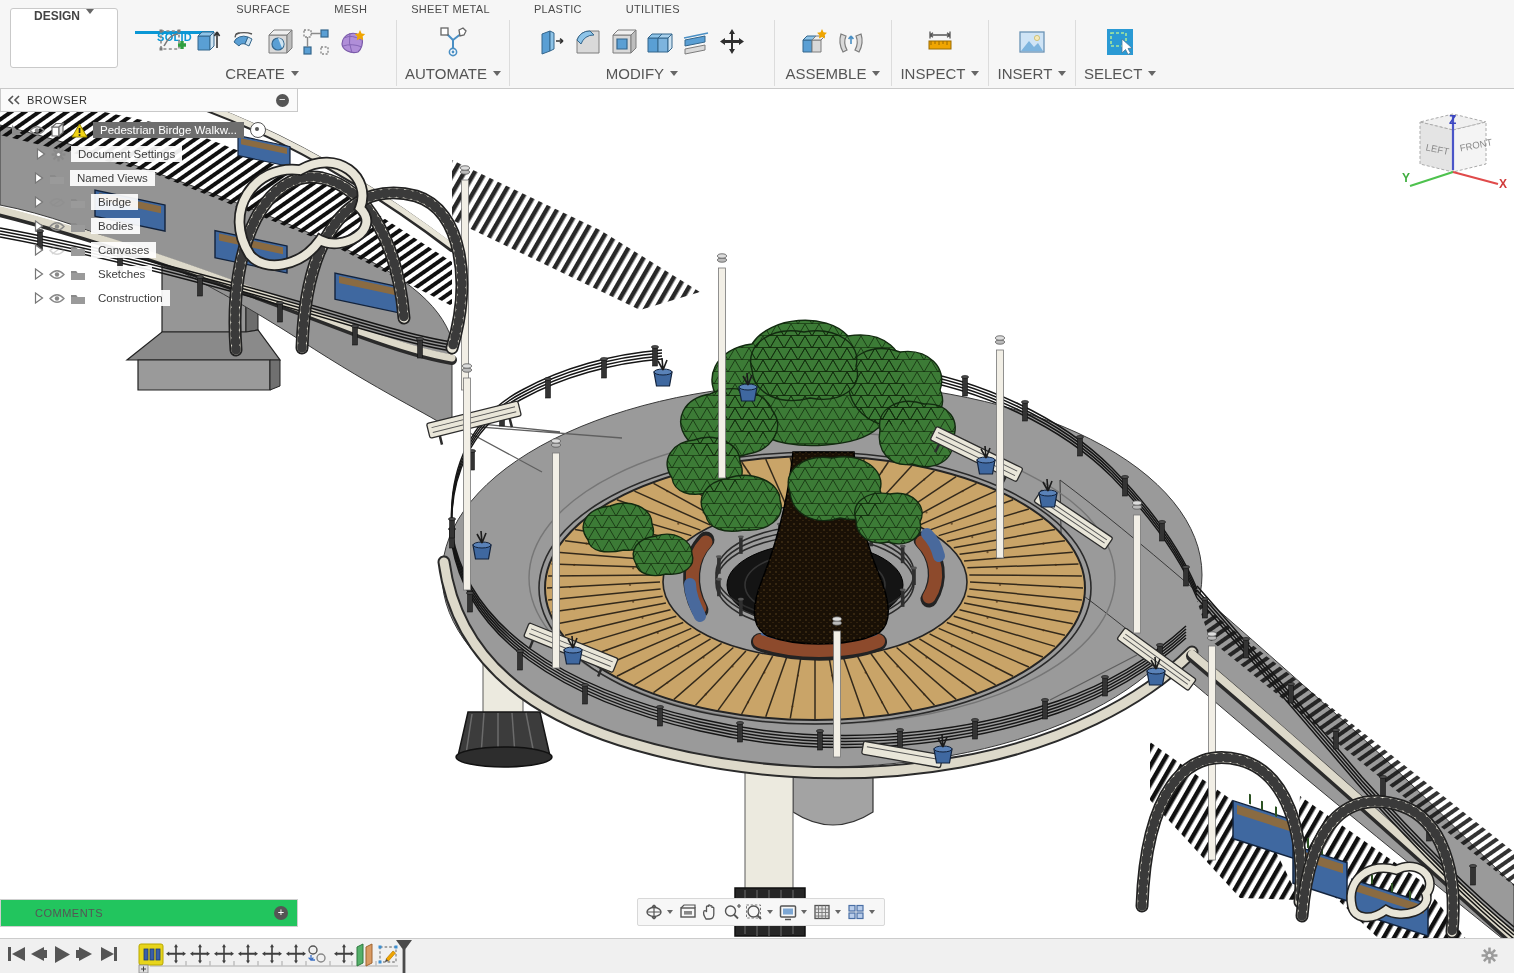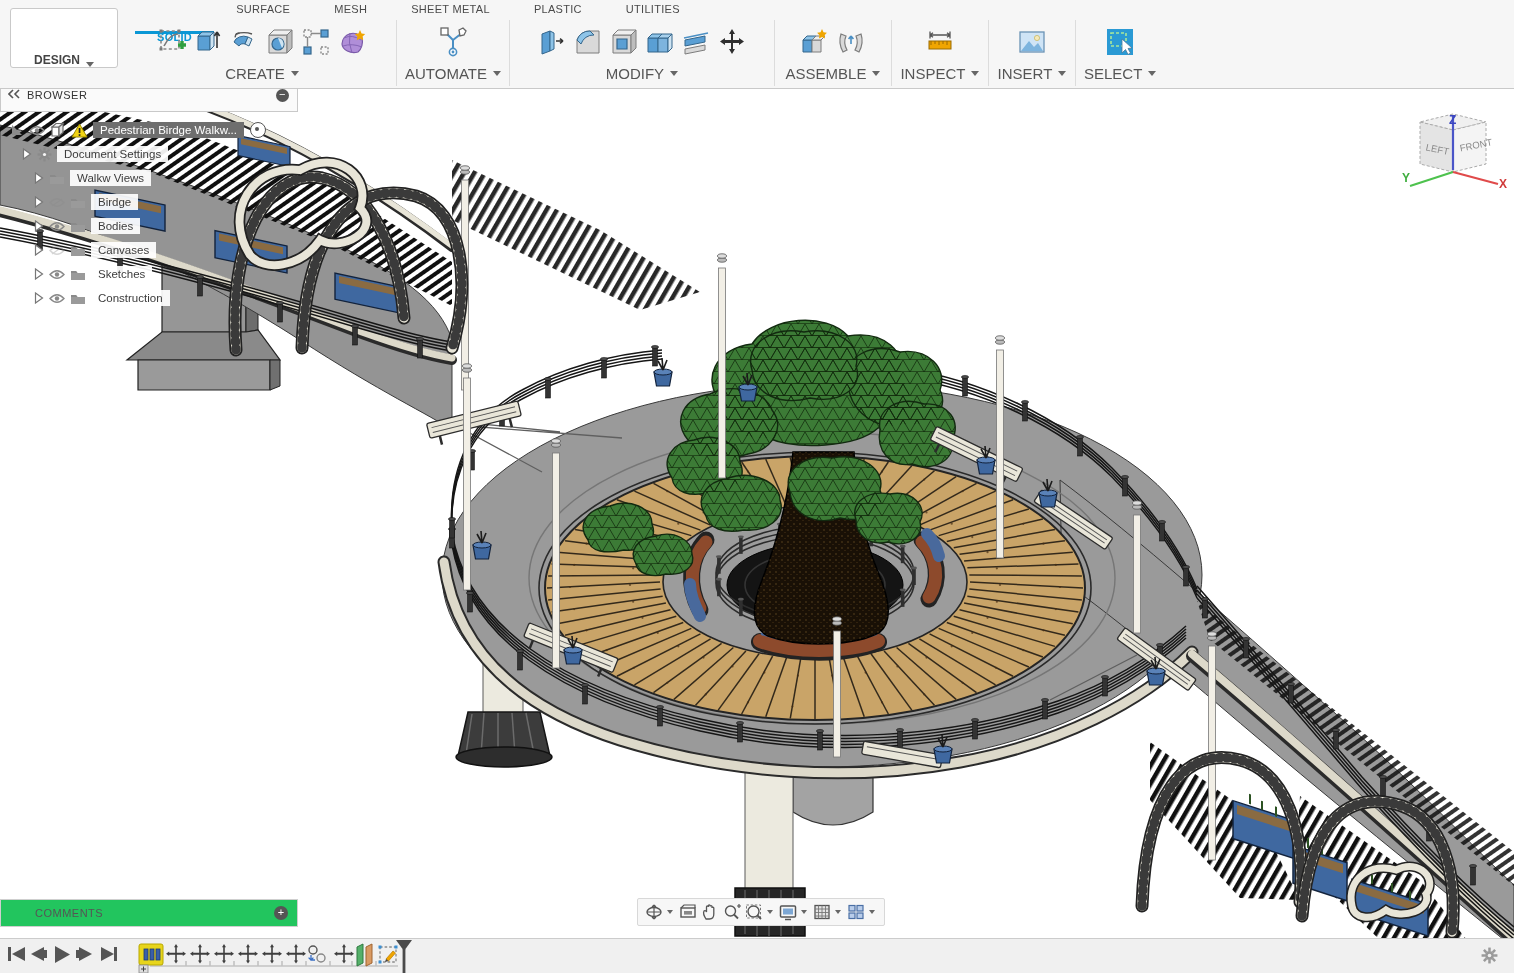--- a/index.html
+++ b/index.html
@@ -1,32 +1,32 @@
 <!DOCTYPE html>
 <html><head>
 <meta charset="utf-8">
 <style>
   html,body{margin:0;padding:0;background:#fff;font-family:"Liberation Sans",sans-serif;}
   .stage{position:relative;width:1514px;height:973px;overflow:hidden;background:#fff;}
   
   .ribbon{position:absolute;left:0;top:0;width:1514px;height:88px;background:#f6f6f6;border-bottom:1px solid #c9c9c9;}
   .design-btn{position:absolute;left:10px;top:8px;width:106px;height:58px;background:#fff;border:1px solid #c9c9c9;border-radius:3px;
-    display:flex;align-items:flex-end;justify-content:center;font-size:12px;color:#444;font-weight:bold;cursor:default;}
+    display:flex;align-items:flex-start;justify-content:center;font-size:12px;color:#444;font-weight:bold;cursor:default;}
   .caret{display:inline-block;width:0;height:0;border-left:4px solid transparent;border-right:4px solid transparent;border-top:5px solid #666;margin-left:6px;}
   .tabs{position:absolute;left:135px;top:0;height:20px;display:flex;}
   .tab{padding:3px 22px 0 22px;font-size:11px;color:#4a4a4a;letter-spacing:.3px;}
   .tab.active{color:#0a97d5;font-weight:bold;border-bottom:3px solid #0a97d5;margin-top:28px;}
   .groups{position:absolute;left:128px;top:20px;height:66px;display:flex;}
   .group{display:flex;flex-direction:column;align-items:center;border-right:1px solid #dcdcdc;padding:0 8px;}
   .group .icons{display:flex;align-items:center;gap:4px;height:44px;}
   .group .glabel{font-size:15px;color:#555;display:flex;align-items:center;margin-top:1px;}
   .ic{width:32px;height:32px;}
   
   .browser{position:absolute;left:0;top:88px;width:298px;z-index:30;}
-  .browser-header{height:22px;background:#fafafa;border:1px solid #c9c9c9;display:flex;font-size:11px;color:#333;letter-spacing:.5px;}
+  .browser-header{height:22px;background:#fafafa;border:1px solid #c9c9c9;display:flex;align-items:center;font-size:11px;color:#333;letter-spacing:.5px;}
   .bh-collapse{margin:0 7px;color:#555;font-size:10px;}
   .bh-title{flex:1;}
   .bh-minus{width:13px;height:13px;border-radius:50%;background:#555;color:#fff;font-size:11px;line-height:11px;text-align:center;margin-right:8px;}
   .btree{margin-top:6px;}
   .brow{display:flex;align-items:center;height:24px;}
   .pill{background:rgba(255,255,255,.92);padding:2px 7px;font-size:11.5px;color:#3c3c3c;white-space:nowrap;}
   .pill.selected{background:#6e6e6e;color:#fff;}
   .micon{margin-right:5px;flex:none;}
   .radio-dot{width:14px;height:14px;border-radius:50%;border:1.5px solid #555;background:#fff;margin-left:6px;position:relative;}
   .radio-dot::after{content:"";position:absolute;left:3.5px;top:3.5px;width:4px;height:4px;border-radius:50%;background:#555;}
@@ -787,21 +787,21 @@
             <polygon points="9,5 13,1.5 13,10.5 9,14" fill="#e0e0e0" stroke="#6b6b6b" stroke-width="1.2"></polygon>
           </svg>
         <svg width="17" height="15" viewBox="0 0 17 15" class="micon">
             <polygon points="8.5,1 16,14 1,14" fill="#f2d413" stroke="#9a8a00" stroke-width="1"></polygon>
             <rect x="7.7" y="5" width="1.7" height="5" fill="#222"></rect>
             <rect x="7.7" y="11.2" width="1.7" height="1.7" fill="#222"></rect>
           </svg>
         <span class="pill selected">Pedestrian Birdge Walkw...</span>
         <span class="radio-dot"></span>
       </div>
-      <div class="brow" style="padding-left:22px">
+      <div class="brow" style="padding-left:36px">
         <svg width="10" height="12" viewBox="0 0 10 12" class="micon">
             <path d="M1.5,1 L8.5,6 L1.5,11 Z" fill="#fff" stroke="#777" stroke-width="1.2"></path>
           </svg>
         <svg width="15" height="15" viewBox="0 0 15 15" class="micon">
             <circle cx="7.5" cy="7.5" r="4" fill="#8a8a8a"></circle>
             <circle cx="7.5" cy="7.5" r="1.6" fill="#f5f5f5"></circle>
             <g fill="#8a8a8a">
               <rect x="6.4" y="0.5" width="2.2" height="3"></rect>
               <rect x="6.4" y="11.5" width="2.2" height="3"></rect>
               <rect x="0.5" y="6.4" width="3" height="2.2"></rect>
@@ -815,21 +815,21 @@
         <span class="pill">Document Settings</span>
       </div>
       <div class="brow" style="padding-left:34px">
         <svg width="10" height="12" viewBox="0 0 10 12" class="micon">
             <path d="M1.5,1 L8.5,6 L1.5,11 Z" fill="#fff" stroke="#777" stroke-width="1.2"></path>
           </svg>
         <svg width="16" height="13" viewBox="0 0 16 13" class="micon">
             <path d="M1,3 h5 l1.5,2 H15 v7 H1 Z" fill="#9a9a9a"></path>
             <path d="M1,3 h5 l1.5,2 H1 Z" fill="#8a8a8a"></path>
           </svg>
-        <span class="pill">Walkw Views</span>
+        <span class="pill">Named Views</span>
       </div>
       <div class="brow" style="padding-left:34px">
         <svg width="10" height="12" viewBox="0 0 10 12" class="micon">
             <path d="M1.5,1 L8.5,6 L1.5,11 Z" fill="#fff" stroke="#777" stroke-width="1.2"></path>
           </svg>
         <svg width="16" height="11" viewBox="0 0 16 11" class="micon" style="opacity:.35">
             <path d="M1,5.5 Q8,-2 15,5.5 Q8,13 1,5.5 Z" fill="none" stroke="#8a8a8a" stroke-width="1.4"></path>
             <path d="M3,9 L13,2" stroke="#8a8a8a" stroke-width="1.2"></path>
           </svg>
         <svg width="16" height="13" viewBox="0 0 16 13" class="micon">

